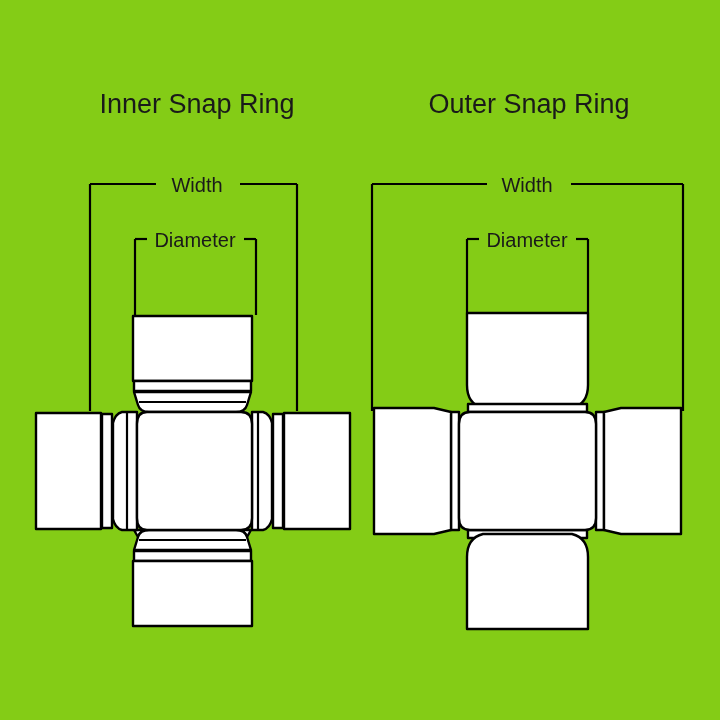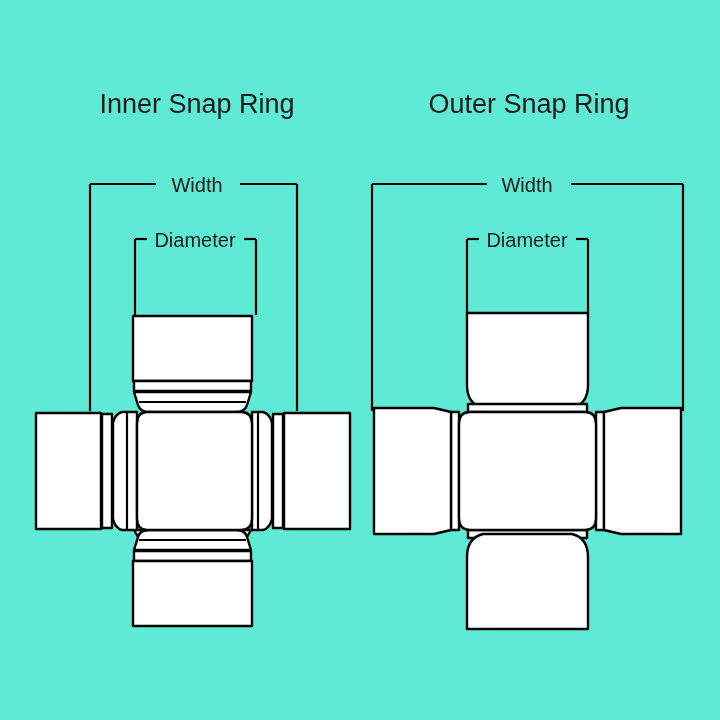--- a/index.html
+++ b/index.html
@@ -11,21 +11,21 @@
     width: 720px;
     height: 720px;
     font-family: "Liberation Sans", sans-serif;
     color: #1a1a1a;
     overflow: hidden;
   }
   #page {
     position: relative;
     width: 720px;
     height: 720px;
-    background: #5eead4;
+    background: #84cc16;
   }
   svg.diagram-canvas {
     position: absolute;
     left: 0;
     top: 0;
     width: 720px;
     height: 720px;
   }
   .ln {
     fill: none;

